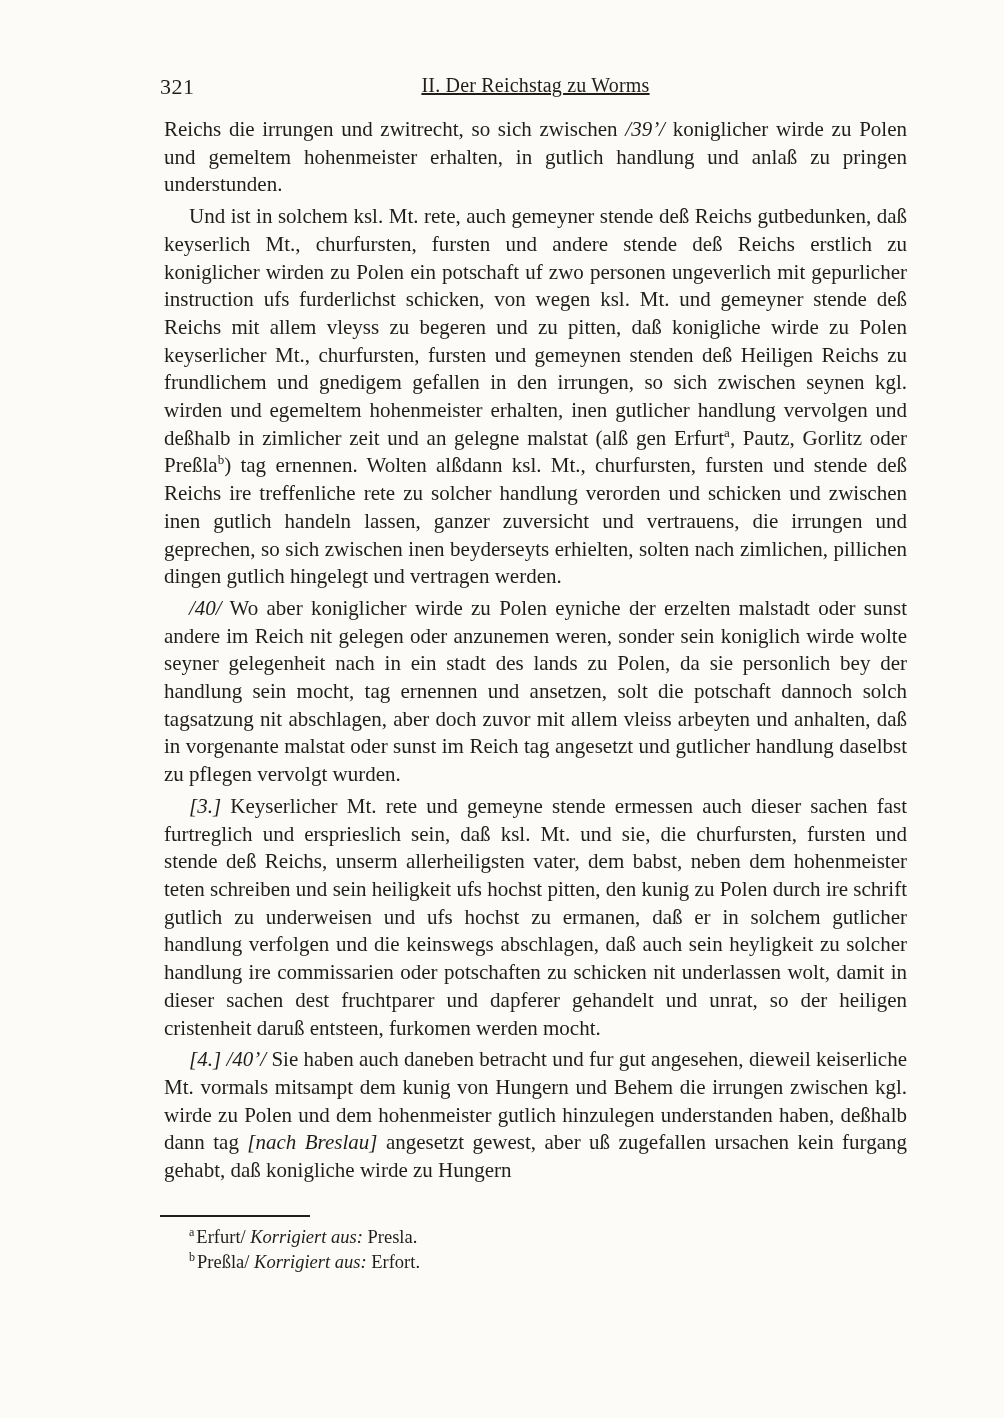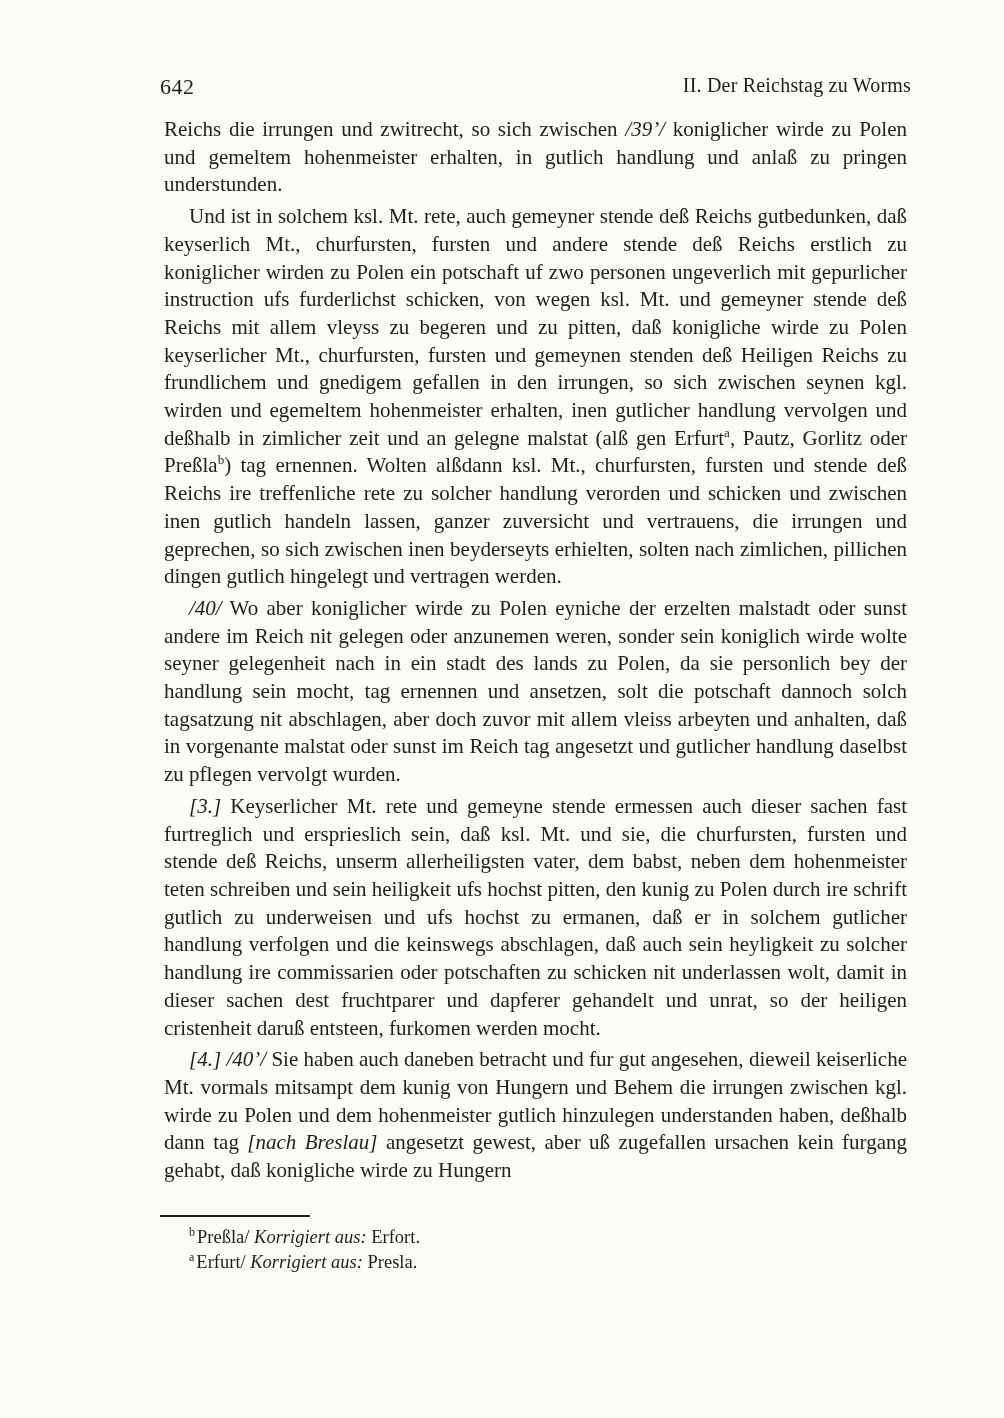--- a/index.html
+++ b/index.html
@@ -30,23 +30,24 @@
   }
   .pagenum {
     position: absolute;
     left: 0;
     top: 0;
     font-size: 22px;
     letter-spacing: 0.5px;
   }
   .running-head {
     display: block;
-    text-align: right;
+    text-align: center;
     font-size: 20px;
     letter-spacing: 0.2px;
+    text-decoration: underline;
   }
   .body-text p.para {
     margin: 4px;
     font-size: 21px;
     line-height: 27.7px;
     text-align: justify;
     hyphens: auto;
     -webkit-hyphens: auto;
   }
   .body-text p.para.indent {
@@ -82,34 +83,34 @@
     margin-right: 2px;
   }
 </style>
 </head>
 <body>
 
 <div class="page">
   <div class="content">
 
     <div class="header">
-      <span class="pagenum">642</span>
+      <span class="pagenum">321</span>
       <span class="running-head">II. Der Reichstag zu Worms</span>
     </div>
 
     <div class="body-text" id="body-text">
         <p class="para"><span>Reichs die irrungen und zwitrecht, so sich zwischen </span><em>/39’/</em><span> koniglicher wirde zu Polen und gemeltem hohenmeister erhalten, in gutlich handlung und anlaß zu pringen understunden.</span></p>
         <p class="para indent"><span>Und ist in solchem ksl. Mt. rete, auch gemeyner stende deß Reichs gutbedunken, daß keyserlich Mt., churfursten, fursten und andere stende deß Reichs erstlich zu koniglicher wirden zu Polen ein potschaft uf zwo personen ungeverlich mit gepurlicher instruction ufs furderlichst schicken, von wegen ksl. Mt. und gemeyner stende deß Reichs mit allem vleyss zu begeren und zu pitten, daß konigliche wirde zu Polen keyserlicher Mt., churfursten, fursten und gemeynen stenden deß Heiligen Reichs zu frundlichem und gnedigem gefallen in den irrungen, so sich zwischen seynen kgl. wirden und egemeltem hohenmeister erhalten, inen gutlicher handlung vervolgen und deßhalb in zimlicher zeit und an gelegne malstat (alß gen Erfurt</span><sup class="fn-ref">a</sup><span>, Pautz, Gorlitz oder Preßla</span><sup class="fn-ref">b</sup><span>) tag ernennen. Wolten alßdann ksl. Mt., churfursten, fursten und stende deß Reichs ire treffenliche rete zu solcher handlung verorden und schicken und zwischen inen gutlich handeln lassen, ganzer zuversicht und vertrauens, die irrungen und geprechen, so sich zwischen inen beyderseyts erhielten, solten nach zimlichen, pillichen dingen gutlich hingelegt und vertragen werden.</span></p>
         <p class="para indent"><em>/40/</em><span> Wo aber koniglicher wirde zu Polen eyniche der erzelten malstadt oder sunst andere im Reich nit gelegen oder anzunemen weren, sonder sein koniglich wirde wolte seyner gelegenheit nach in ein stadt des lands zu Polen, da sie personlich bey der handlung sein mocht, tag ernennen und ansetzen, solt die potschaft dannoch solch tagsatzung nit abschlagen, aber doch zuvor mit allem vleiss arbeyten und anhalten, daß in vorgenante malstat oder sunst im Reich tag angesetzt und gutlicher handlung daselbst zu pflegen vervolgt wurden.</span></p>
         <p class="para indent"><em>[3.]</em><span> Keyserlicher Mt. rete und gemeyne stende ermessen auch dieser sachen fast furtreglich und ersprieslich sein, daß ksl. Mt. und sie, die churfursten, fursten und stende deß Reichs, unserm allerheiligsten vater, dem babst, neben dem hohenmeister teten schreiben und sein heiligkeit ufs hochst pitten, den kunig zu Polen durch ire schrift gutlich zu underweisen und ufs hochst zu ermanen, daß er in solchem gutlicher handlung verfolgen und die keinswegs abschlagen, daß auch sein heyligkeit zu solcher handlung ire commissarien oder potschaften zu schicken nit underlassen wolt, damit in dieser sachen dest fruchtparer und dapferer gehandelt und unrat, so der heiligen cristenheit daruß entsteen, furkomen werden mocht.</span></p>
         <p class="para indent"><em>[4.] /40’/</em><span> Sie haben auch daneben betracht und fur gut angesehen, dieweil keiserliche Mt. vormals mitsampt dem kunig von Hungern und Behem die irrungen zwischen kgl. wirde zu Polen und dem hohenmeister gutlich hinzulegen understanden haben, deßhalb dann tag </span><em>[nach Breslau]</em><span> angesetzt gewest, aber uß zugefallen ursachen kein furgang gehabt, daß konigliche wirde zu Hungern</span></p>
       </div>
 
     <div class="footnotes">
       <div class="fn-rule"></div>
       <div id="fn-list">
+          <p class="footnote"><sup class="fn-marker">a</sup><span>Erfurt/ </span><em>Korrigiert aus:</em><span> Presla.</span></p>
           <p class="footnote"><sup class="fn-marker">b</sup><span>Preßla/ </span><em>Korrigiert aus:</em><span> Erfort.</span></p>
-          <p class="footnote"><sup class="fn-marker">a</sup><span>Erfurt/ </span><em>Korrigiert aus:</em><span> Presla.</span></p>
         </div>
     </div>
 
   </div>
 </div>
 
 </body></html>

